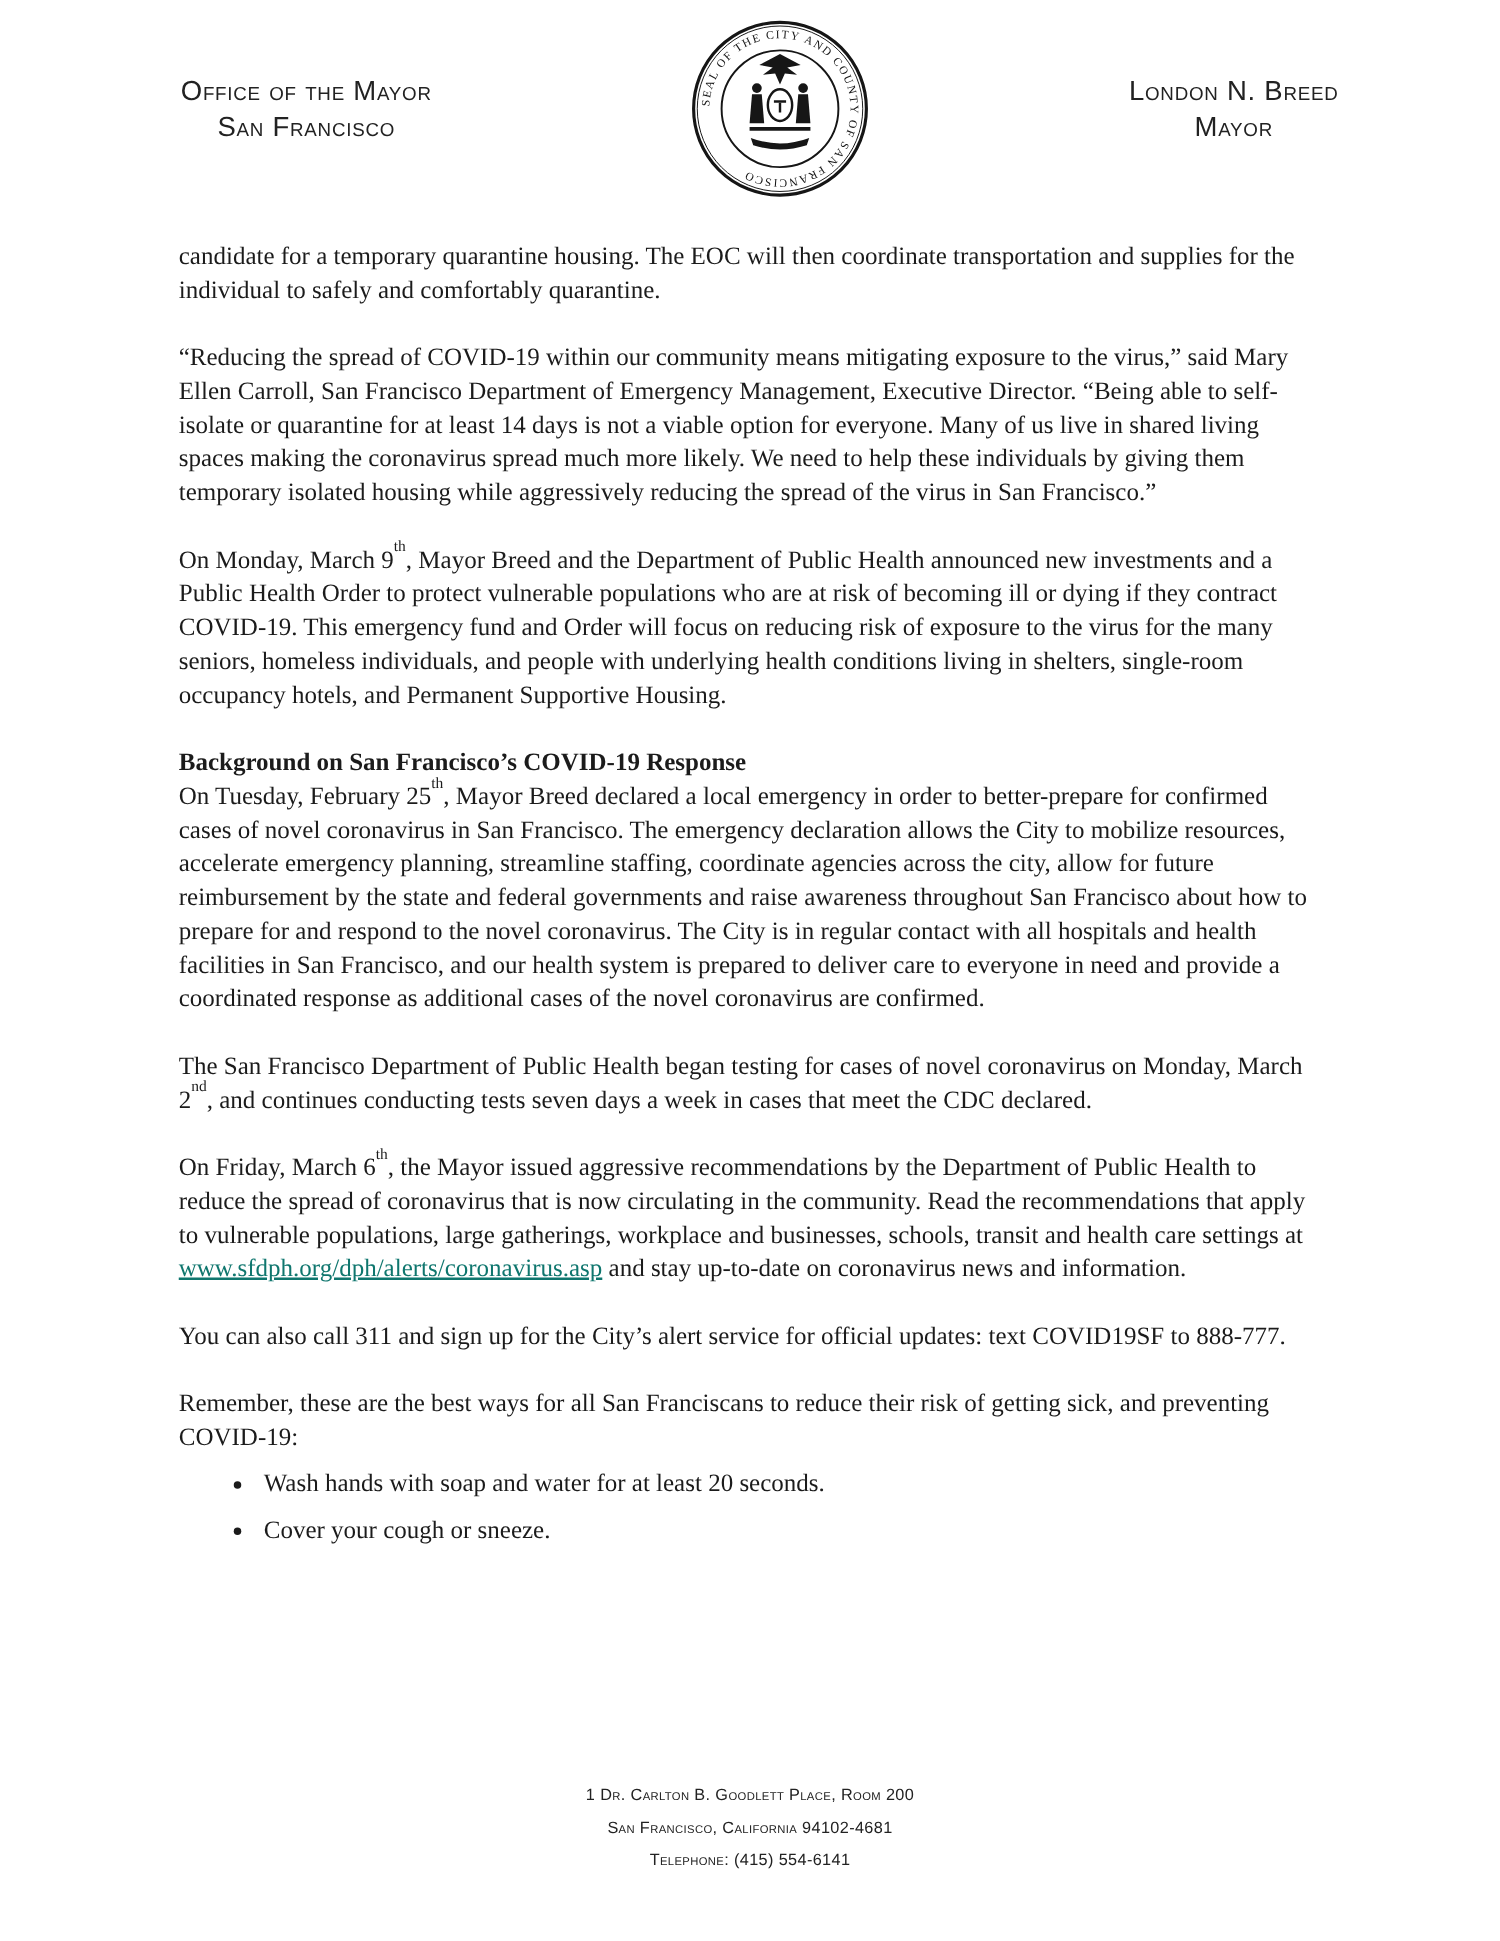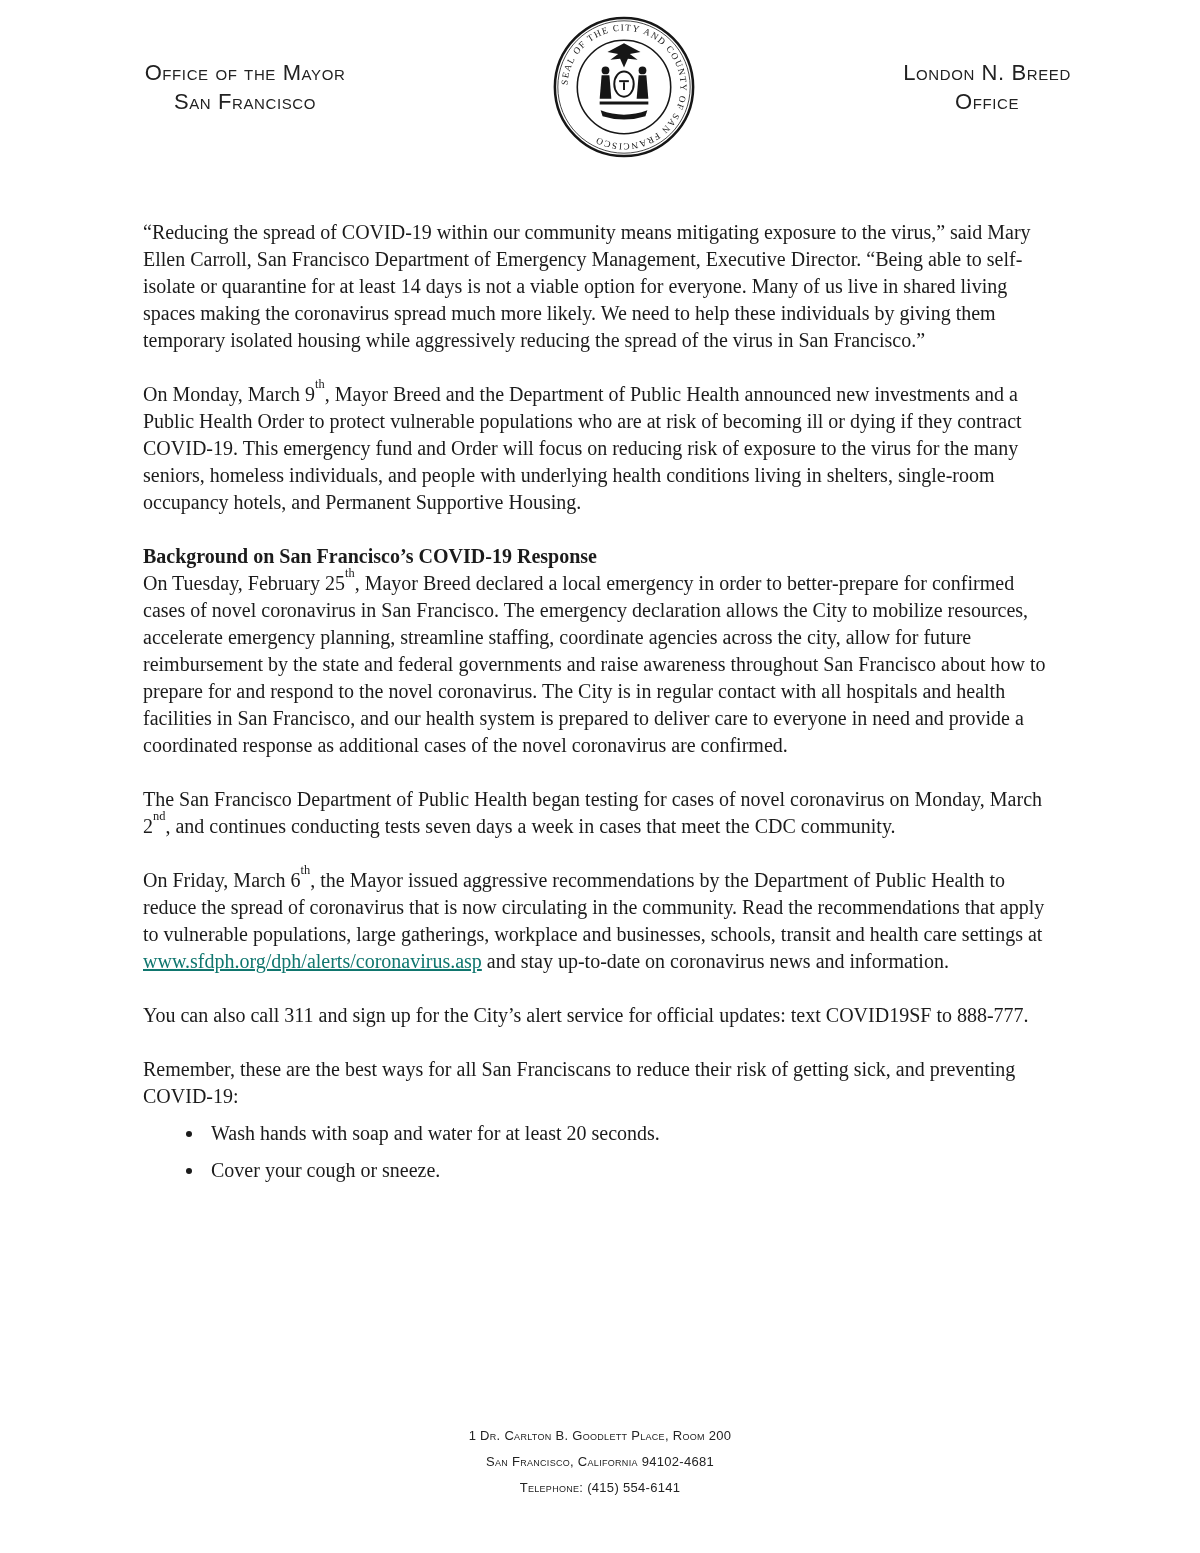--- a/index.html
+++ b/index.html
@@ -118,43 +118,46 @@
 
           <path d="M50 90 h50 v3 h-50 z"></path>
 
           <path d="M51 99 q24 9 48 0 l-2 6 q-22 7 -44 0 z"></path>
         </g>
       </svg>
     </div>
 
     <div class="lh-block">
       <div>London N. Breed</div>
-      <div>Office</div>
+      <div>Mayor</div>
     </div>
   </header>
 
   <main class="letter-body">
 
+    <p class="first">
+      <span>candidate for a temporary quarantine housing. The EOC will then coordinate transportation and supplies for the individual to safely and comfortably quarantine.</span>
+    </p>
 
     <p>
       <span>“Reducing the spread of COVID-19 within our community means mitigating exposure to the virus,” said Mary Ellen Carroll, San Francisco Department of Emergency Management, Executive Director. “Being able to self-isolate or quarantine for at least 14 days is not a viable option for everyone. Many of us live in shared living spaces making the coronavirus spread much more likely. We need to help these individuals by giving them temporary isolated housing while aggressively reducing the spread of the virus in San Francisco.”</span>
     </p>
 
     <p>
       <span>On Monday, March 9</span><sup class="ord">th</sup><span>, Mayor Breed and the Department of Public Health announced new investments and a Public Health Order to protect vulnerable populations who are at risk of becoming ill or dying if they contract COVID-19. This emergency fund and Order will focus on reducing risk of exposure to the virus for the many seniors, homeless individuals, and people with underlying health conditions living in shelters, single-room occupancy hotels, and Permanent Supportive Housing.</span>
     </p>
 
     <p class="heading">Background on San Francisco’s COVID-19 Response</p>
 
     <p>
       <span>On Tuesday, February 25</span><sup class="ord">th</sup><span>, Mayor Breed declared a local emergency in order to better-prepare for confirmed cases of novel coronavirus in San Francisco. The emergency declaration allows the City to mobilize resources, accelerate emergency planning, streamline staffing, coordinate agencies across the city, allow for future reimbursement by the state and federal governments and raise awareness throughout San Francisco about how to prepare for and respond to the novel coronavirus. The City is in regular contact with all hospitals and health facilities in San Francisco, and our health system is prepared to deliver care to everyone in need and provide a coordinated response as additional cases of the novel coronavirus are confirmed.</span>
     </p>
 
     <p>
-      <span>The San Francisco Department of Public Health began testing for cases of novel coronavirus on Monday, March 2</span><sup class="ord">nd</sup><span>, and continues conducting tests seven days a week in cases that meet the CDC community.</span>
+      <span>The San Francisco Department of Public Health began testing for cases of novel coronavirus on Monday, March 2</span><sup class="ord">nd</sup><span>, and continues conducting tests seven days a week in cases that meet the CDC declared.</span>
     </p>
 
     <p>
       <span>On Friday, March 6</span><sup class="ord">th</sup><span>, the Mayor issued aggressive recommendations by the Department of Public Health to reduce the spread of coronavirus that is now circulating in the community. Read the recommendations that apply to vulnerable populations, large gatherings, workplace and businesses, schools, transit and health care settings at </span><a class="doc-link" href="www.sfdph.org/dph/alerts/coronavirus.asp">www.sfdph.org/dph/alerts/coronavirus.asp</a><span> and stay up-to-date on coronavirus news and information.</span>
     </p>
 
     <p>
       <span>You can also call 311 and sign up for the City’s alert service for official updates: text COVID19SF to 888-777.</span>
     </p>
 

